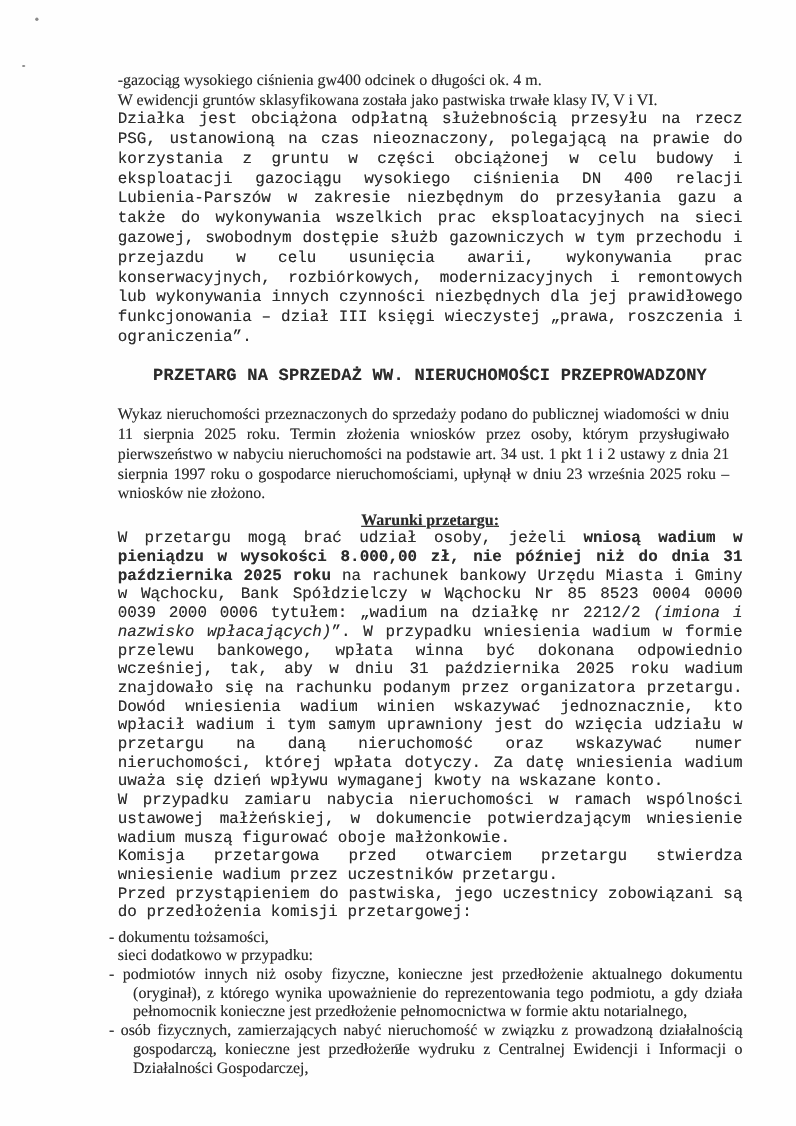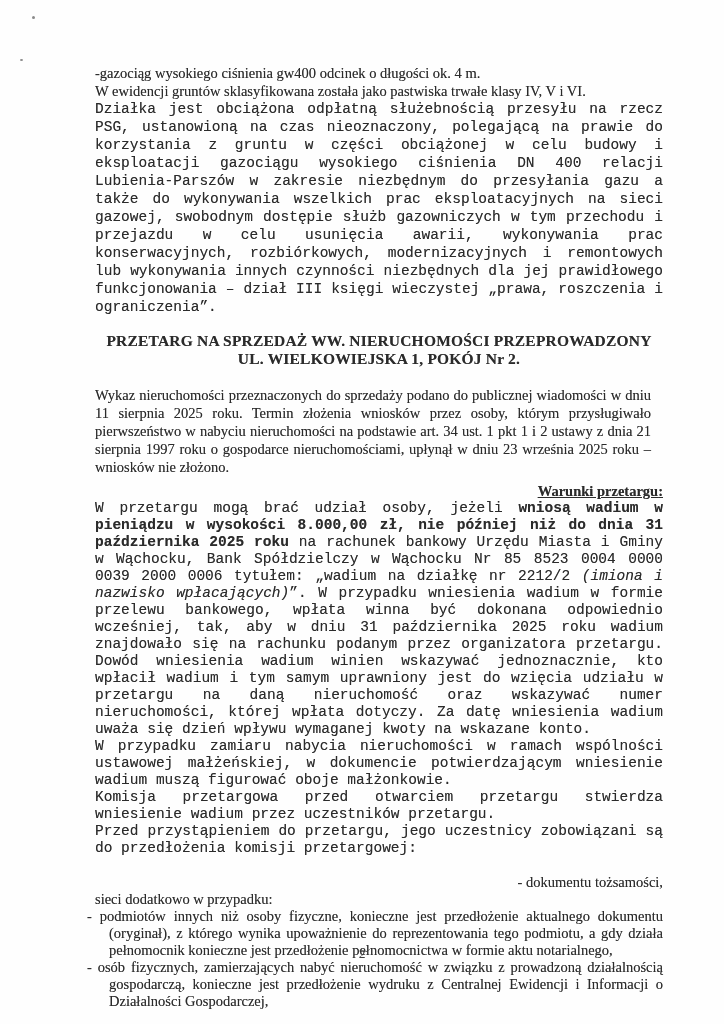--- a/index.html
+++ b/index.html
@@ -22,21 +22,21 @@
   }
   .speck {
     position: absolute;
     background: #8a8a8a;
     border-radius: 50%;
   }
   .speck-1 { left: 32px; top: 16px; width: 3px; height: 3px; }
   .speck-2 { left: 20px; top: 59px; width: 3px; height: 2px; }
   .content {
     position: absolute;
-    left: 95px;
+    left: 107px;
     top: 64px;
     width: 568px;
     font-size: 14.5px;
     line-height: 18px;
     text-shadow: 0 0 0.6px rgba(60,60,60,0.55);
   }
   .para {
     margin: 0;
     text-align: justify;
     font-family: Liberation Mono, monospace;
@@ -48,35 +48,36 @@
   .court-para {
     margin: 8px 0 0 0;
     text-align: justify;
   }
   .auction-heading {
     margin: 16px 0 0 0;
     text-align: center;
     font-weight: 700;
     font-size: 15.5px;
     letter-spacing: 0.2px;
+    font-family: Liberation Mono, monospace;
   }
   .listing-para {
     margin: 18px 12px 0 0;
     text-align: justify;
   }
   .terms-heading {
     margin: 6px 0 0 0;
     font-weight: 700;
-    text-align: right;
+    text-align: center;
   }
   .terms-heading span { text-decoration: underline; }
   .lower { line-height: 17px; }
   .bullet-simple {
-    margin: 17px 0 0 -8px;
-    text-align: right;
+    margin: 5px 0 0 -8px;
+    text-align: left;
   }
   .bullet-hanging {
     margin: 0 0 0 -8px;
     padding-left: 22px;
     text-indent: -22px;
     text-align: justify;
   }
   .page-number {
     position: absolute;
     left: 0;
@@ -98,35 +99,34 @@
   <div class="content">
 
     <p class="plain-line">-gazociąg wysokiego ciśnienia gw400 odcinek o długości ok. 4 m.</p>
     <p class="plain-line">W ewidencji gruntów sklasyfikowana została jako pastwiska trwałe klasy IV, V i VI.</p>
 
     <p class="para">Działka jest obciążona odpłatną służebnością przesyłu na rzecz PSG, ustanowioną na czas nieoznaczony, polegającą na prawie do korzystania z gruntu w części obciążonej w celu budowy i eksploatacji gazociągu wysokiego ciśnienia DN 400 relacji Lubienia-Parszów w zakresie niezbędnym do przesyłania gazu a także do wykonywania wszelkich prac eksploatacyjnych na sieci gazowej, swobodnym dostępie służb gazowniczych w tym przechodu i przejazdu w celu usunięcia awarii, wykonywania prac konserwacyjnych, rozbiórkowych, modernizacyjnych i remontowych lub wykonywania innych czynności niezbędnych dla jej prawidłowego funkcjonowania – dział III księgi wieczystej „prawa, roszczenia i ograniczenia”.</p>
 
 
     <div class="auction-heading">
       <div>PRZETARG NA SPRZEDAŻ WW. NIERUCHOMOŚCI PRZEPROWADZONY</div>
-      <div>UL. WIELKOWIEJSKA 1, POKÓJ Nr 2.</div>
     </div>
 
     <p class="listing-para">Wykaz nieruchomości przeznaczonych do sprzedaży podano do publicznej wiadomości w dniu 11 sierpnia 2025 roku. Termin złożenia wniosków przez osoby, którym przysługiwało pierwszeństwo w nabyciu nieruchomości na podstawie art. 34 ust. 1 pkt 1 i 2 ustawy z dnia 21 sierpnia 1997 roku o gospodarce nieruchomościami, upłynął w dniu 23 września 2025 roku – wniosków nie złożono.</p>
 
     <p class="terms-heading"><span>Warunki przetargu</span><span>:</span></p>
 
     <div class="lower">
       <p class="para"><span>W przetargu mogą brać udział osoby, jeżeli </span><span style="font-weight: 700;">wniosą wadium w pieniądzu w wysokości 8.000,00 zł, nie później niż do dnia 31 października 2025 roku</span><span> na rachunek bankowy Urzędu Miasta i Gminy w Wąchocku, Bank Spółdzielczy w Wąchocku Nr 85 8523 0004 0000 0039 2000 0006 tytułem: „wadium na działkę nr 2212/2 </span><span style="font-style: italic;">(imiona i nazwisko wpłacających)</span><span>”. W przypadku wniesienia wadium w formie przelewu bankowego, wpłata winna być dokonana odpowiednio wcześniej, tak, aby w dniu 31 października 2025 roku wadium znajdowało się na rachunku podanym przez organizatora przetargu. Dowód wniesienia wadium winien wskazywać jednoznacznie, kto wpłacił wadium i tym samym uprawniony jest do wzięcia udziału w przetargu na daną nieruchomość oraz wskazywać numer nieruchomości, której wpłata dotyczy. Za datę wniesienia wadium uważa się dzień wpływu wymaganej kwoty na wskazane konto.</span></p>
 
       <p class="para">W przypadku zamiaru nabycia nieruchomości w ramach wspólności ustawowej małżeńskiej, w dokumencie potwierdzającym wniesienie wadium muszą figurować oboje małżonkowie.</p>
 
       <p class="para">Komisja przetargowa przed otwarciem przetargu stwierdza wniesienie wadium przez uczestników przetargu.</p>
 
-      <p class="para">Przed przystąpieniem do przetargu, jego uczestnicy zobowiązani są do przedłożenia komisji przetargowej:</p>
+      <p class="para">Przed przystąpieniem do pastwiska, jego uczestnicy zobowiązani są do przedłożenia komisji przetargowej:</p>
 
       <p class="bullet-simple">-   dokumentu tożsamości,</p>
 
       <p class="plain-line">sieci dodatkowo w przypadku:</p>
 
       <p class="bullet-hanging">- podmiotów innych niż osoby fizyczne, konieczne jest przedłożenie aktualnego dokumentu (oryginał), z którego wynika upoważnienie do reprezentowania tego podmiotu, a gdy działa pełnomocnik konieczne jest przedłożenie pełnomocnictwa w formie aktu notarialnego,</p>
 
       <p class="bullet-hanging">- osób fizycznych, zamierzających nabyć nieruchomość w związku z prowadzoną działalnością gospodarczą, konieczne jest przedłożenie wydruku z Centralnej Ewidencji i Informacji o Działalności Gospodarczej,</p>
     </div>
 

